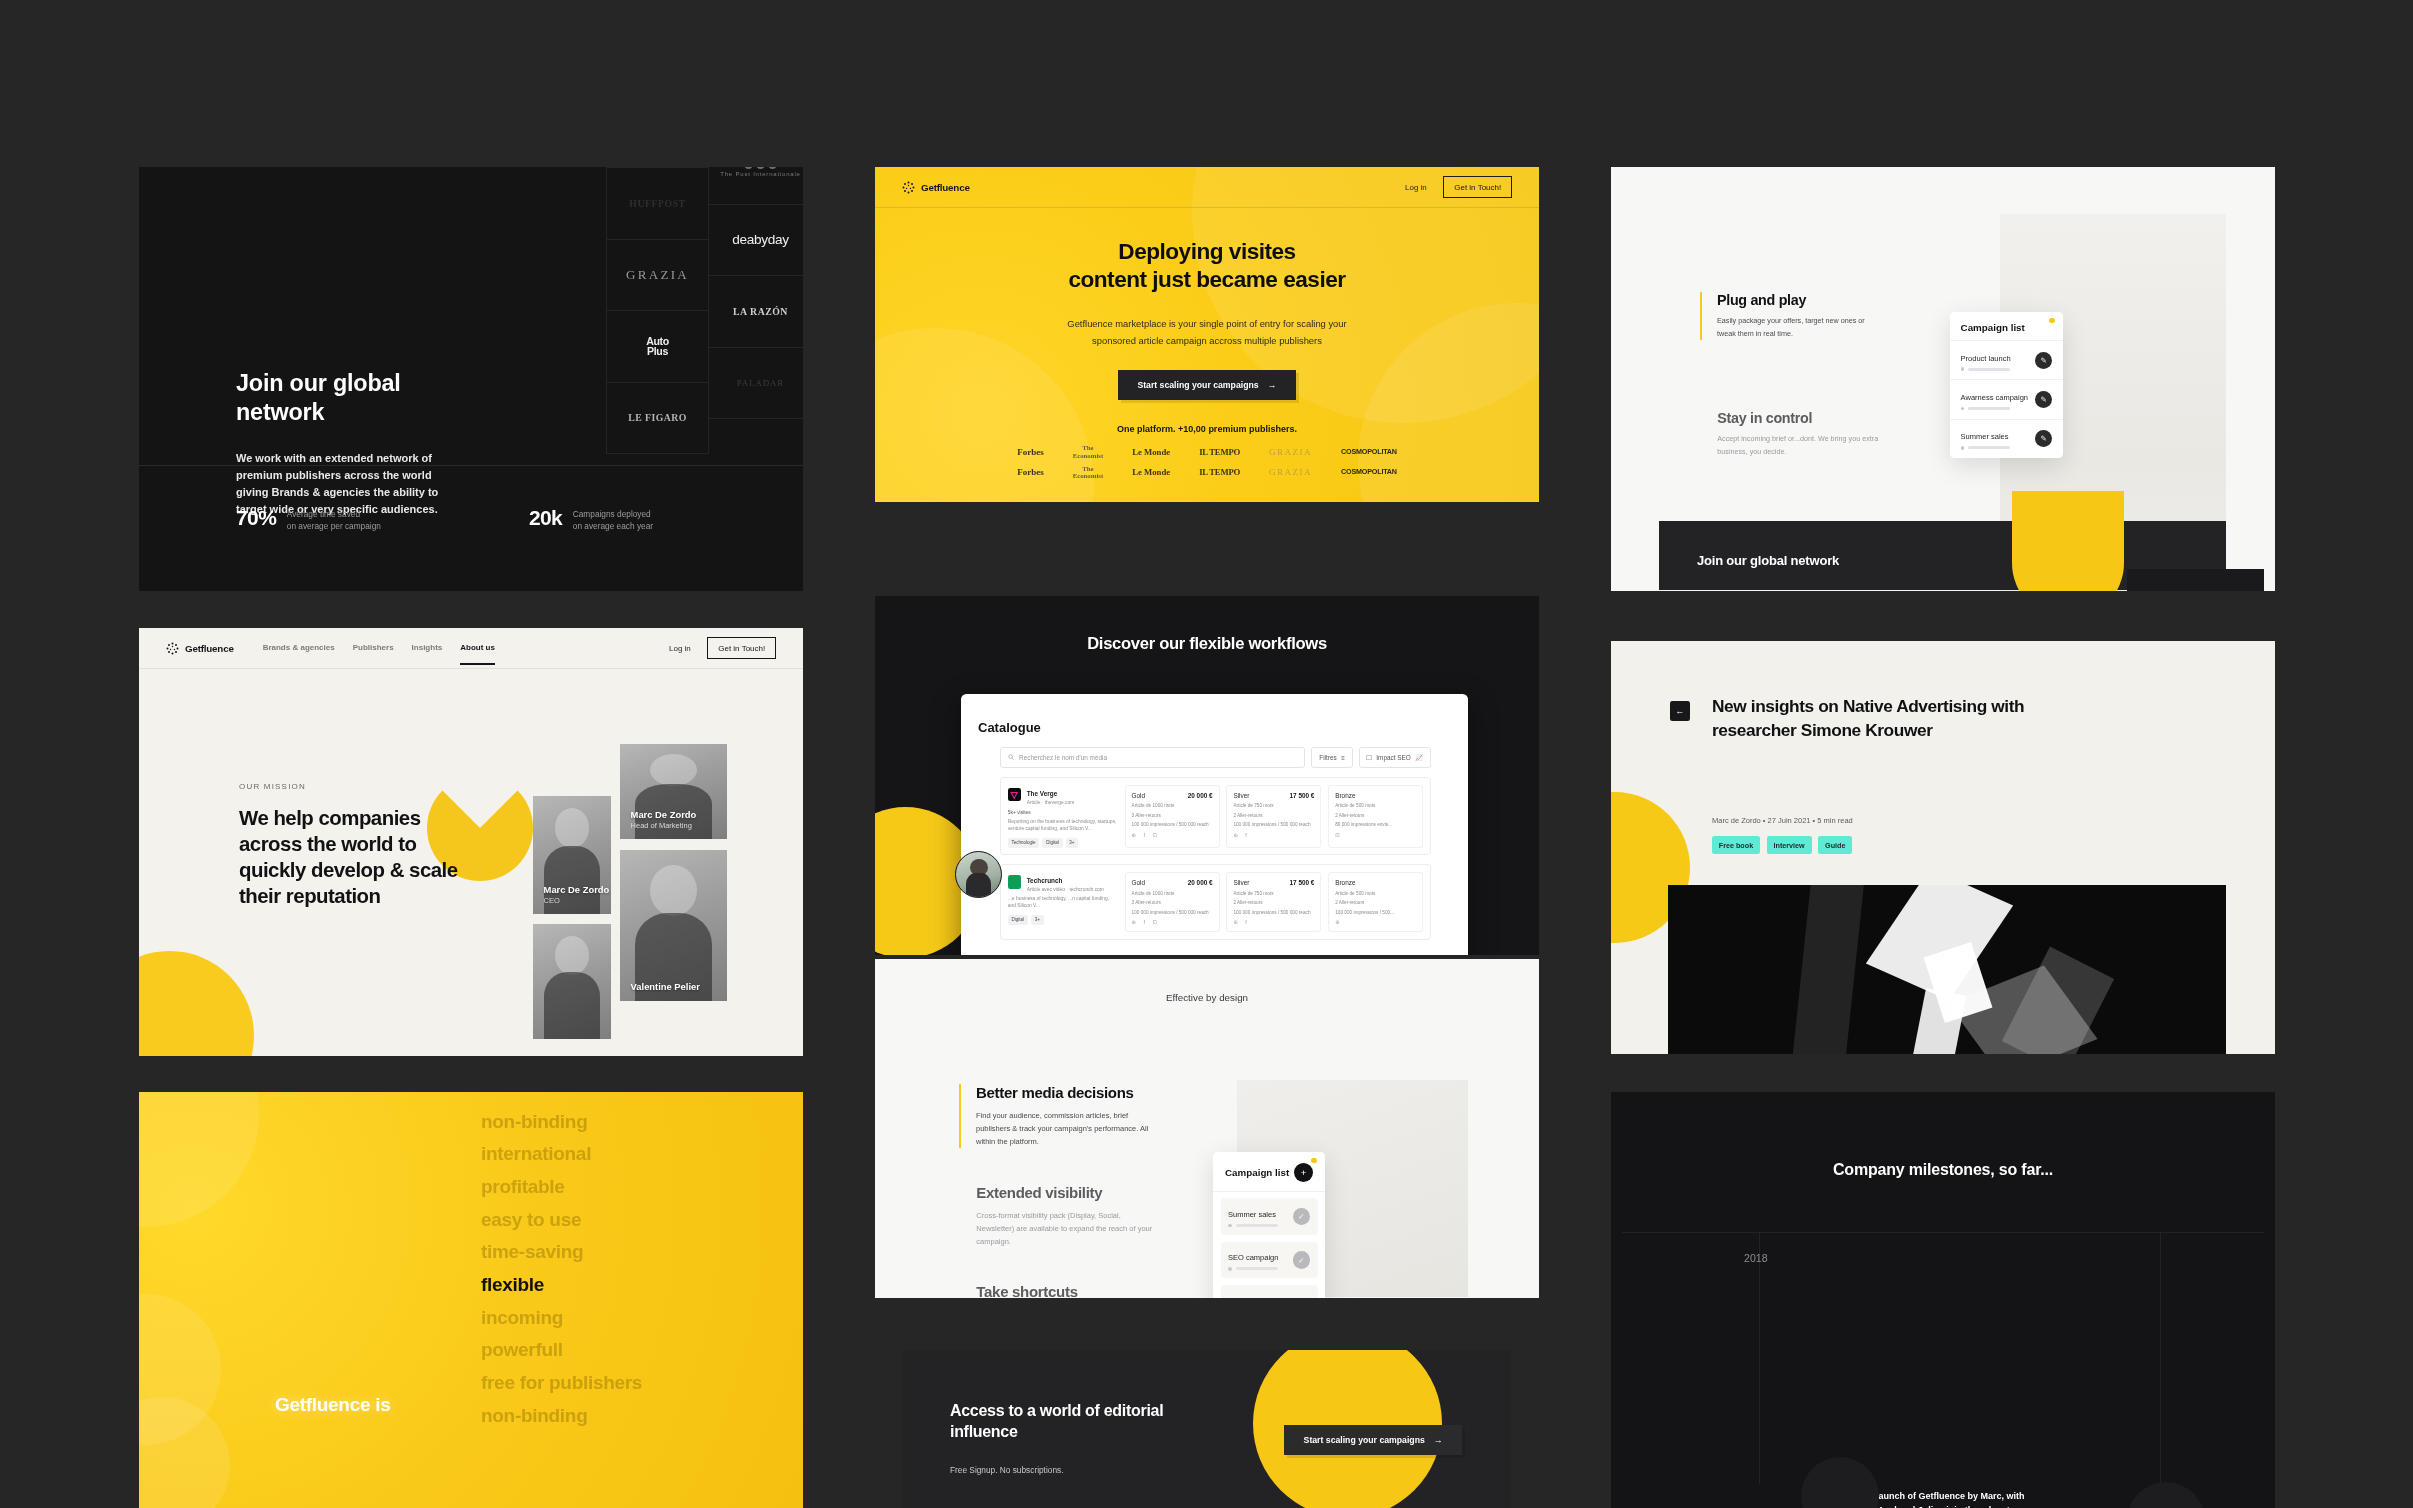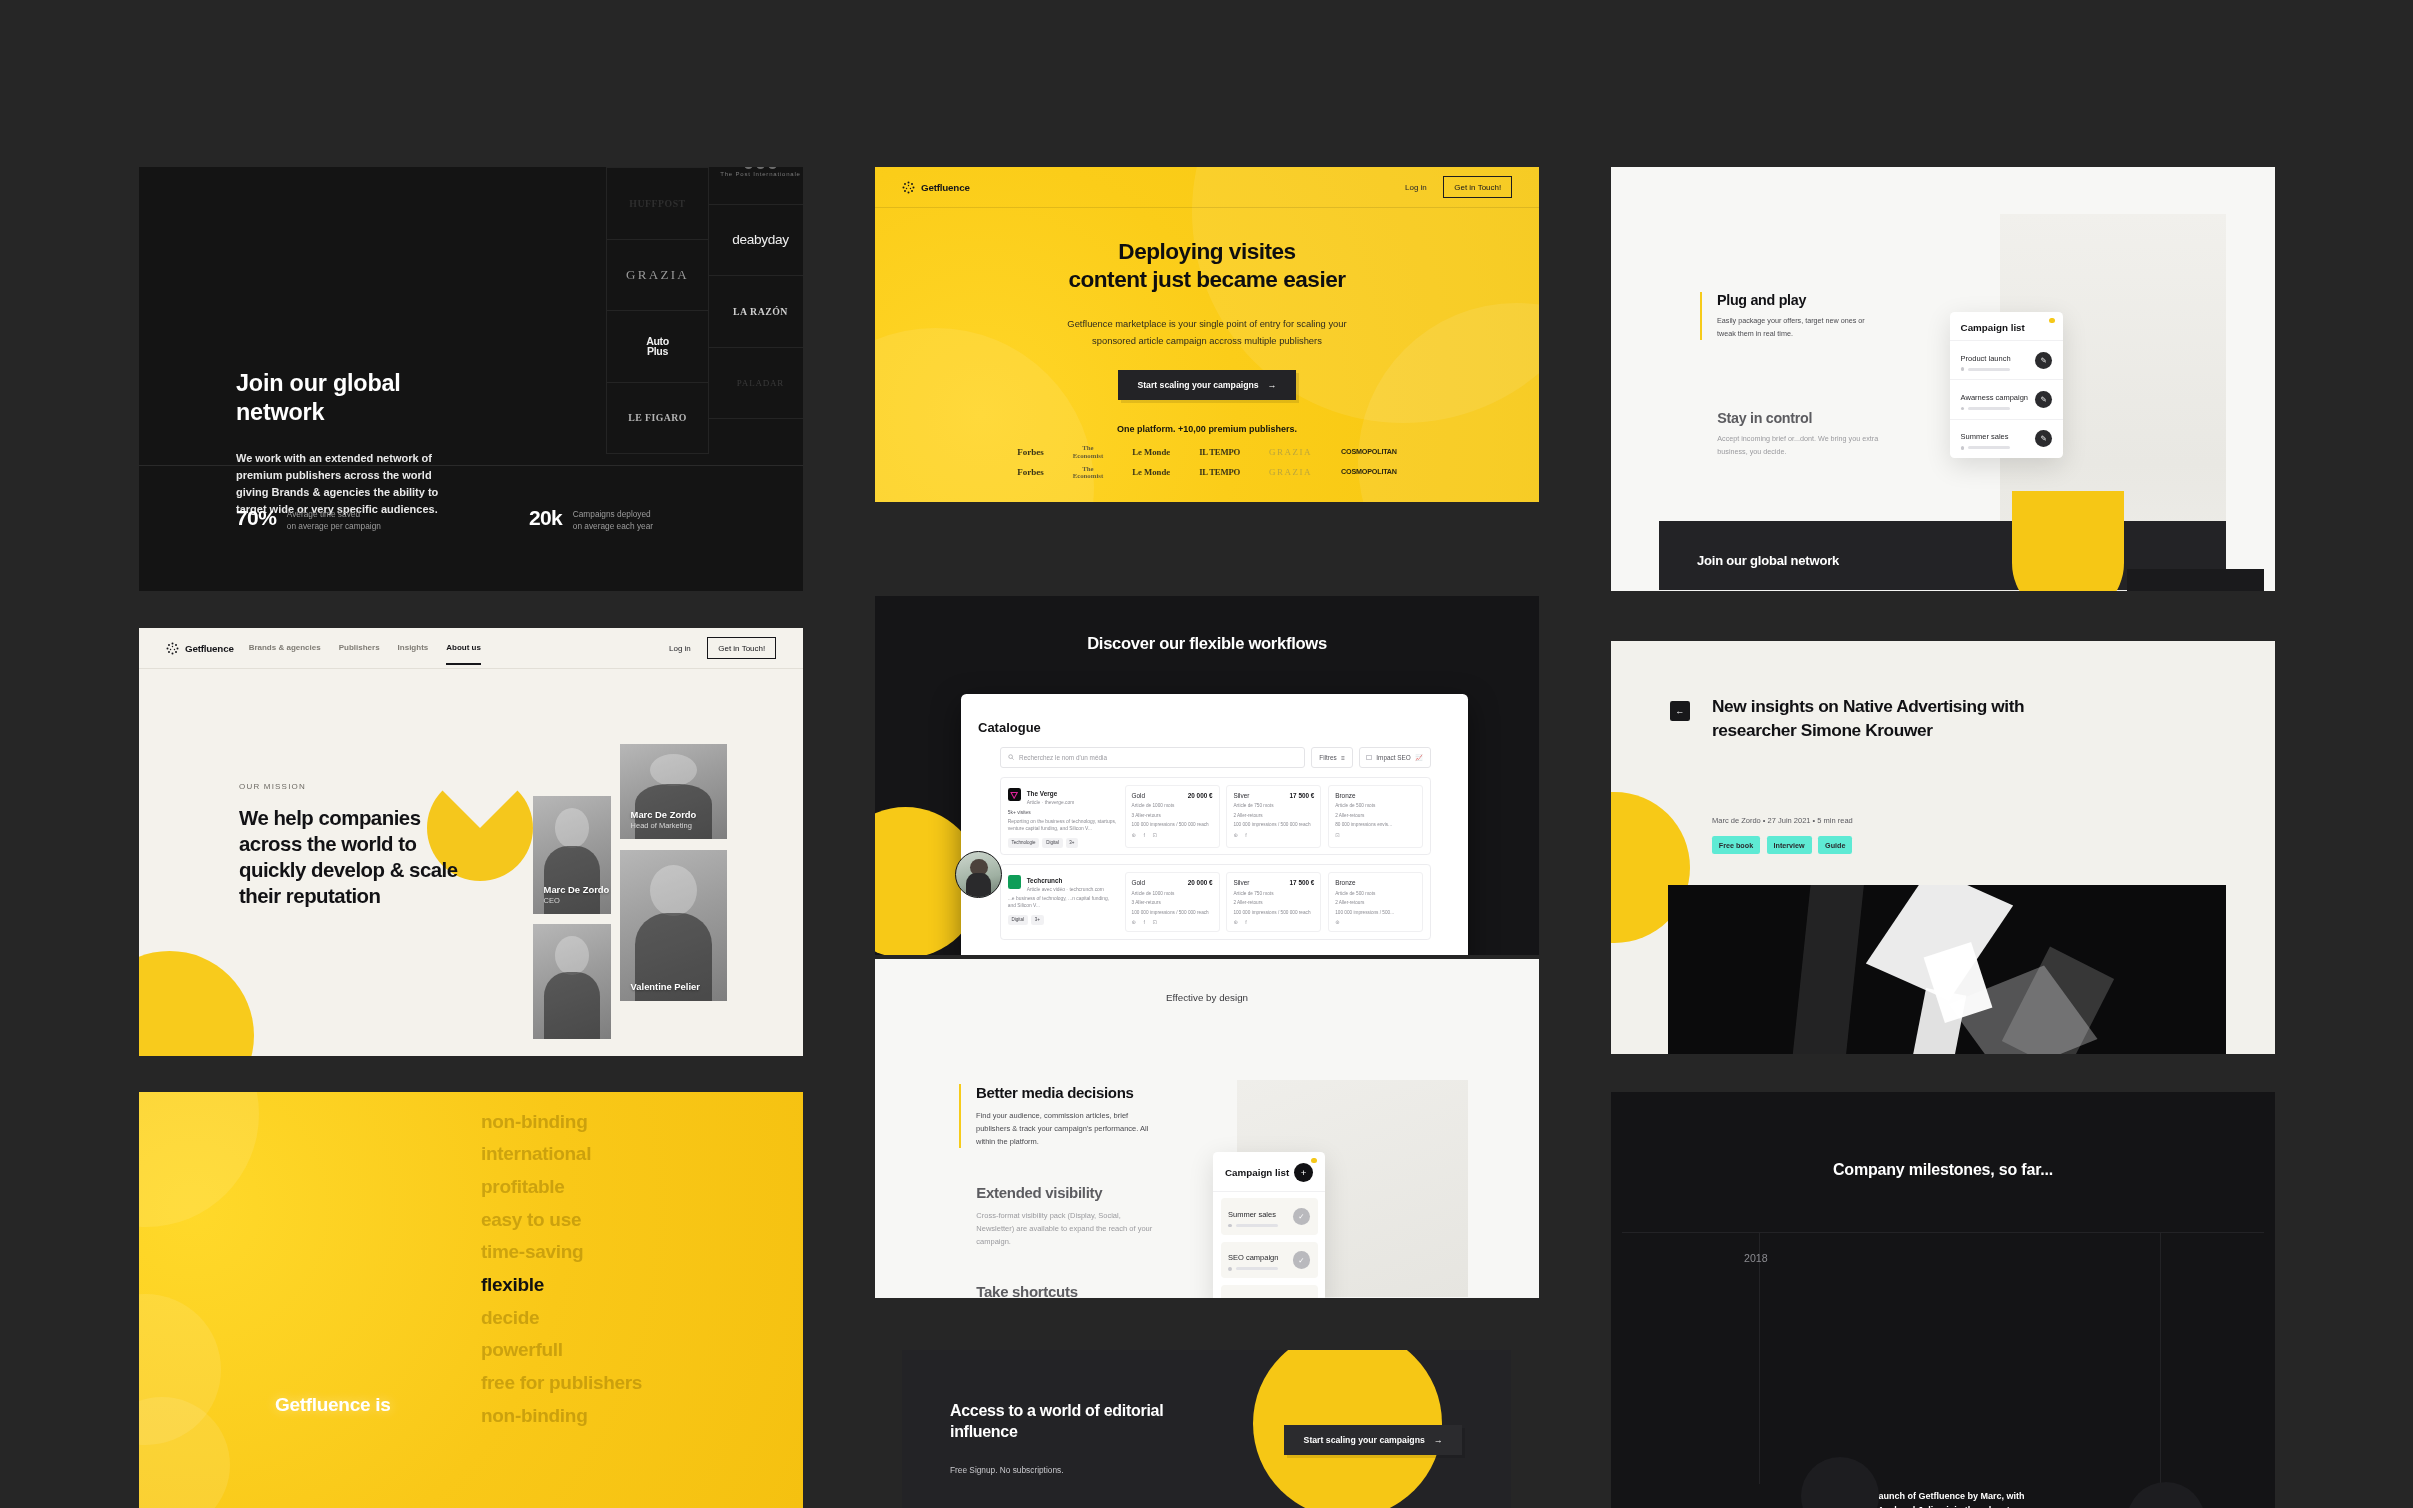--- a/index.html
+++ b/index.html
@@ -44,21 +44,21 @@
   #p-join .stats-sep { position: absolute; left: 0; right: 0; top: 298px; height: 0.8px; background: #2a2a2a; }
   #p-join .stats { position: absolute; left: 97px; top: 341px; display: flex; gap: 148px; }
   #p-join .stat { display: flex; align-items: flex-start; gap: 10.6px; }
   #p-join .stat-num { font-size: 21px; font-weight: 800; color: #fff; letter-spacing: -0.6px; line-height: 1; margin-top: -1.5px; }
   #p-join .stat-txt { font-size: 8.3px; color: #9c9c9c; line-height: 1.45; }
 
   
   #p-about { left: 139px; top: 628px; width: 664px; height: 428px; background: #f4f2ec; }
   .navbar { position: relative; height: 41px; display: flex; align-items: center; padding: 0 27px;
       border-bottom: 0.8px solid #e2dfd7; background: #f4f2ec; }
-  .brand { display: flex; align-items: center; gap: 6px; margin-right: 15px; }
+  .brand { display: flex; align-items: center; gap: 6px; margin-right: 29px; }
   .brand-mark { width: 13px; height: 13px; position: relative; }
   .brand-name { font-size: 9.8px; font-weight: 700; color: #16161a; letter-spacing: -0.2px; }
   .nav-links { display: flex; gap: 18px; align-items: center; }
   .nav-link { font-size: 8px; color: #7f7c75; position: relative; padding-bottom: 1.5px; cursor: pointer; font-weight: bold; }
   .nav-link.active { color: #16161a; font-weight: 700; }
   .nav-link.active::after { content: ""; position: absolute; left: 0; right: 0; bottom: -12px; height: 2.3px; background: #16161a; }
   .nav-right { margin-left: auto; display: flex; align-items: center; gap: 16.6px; }
   .nav-login { font-size: 8px; color: #26262a; cursor: pointer; }
   .nav-cta { font-size: 8px; color: #16161a; border: 0.8px solid #16161a; padding: 5.3px 9.8px; cursor: pointer; }
   #p-about .ab-body { position: relative; height: 388px; }
@@ -388,21 +388,21 @@
     <div class="blob b1"></div>
     <div class="blob b2"></div>
     <div class="blob b3"></div>
     <div class="words">
       <div class="word">non-binding</div>
       <div class="word">international</div>
       <div class="word">profitable</div>
       <div class="word">easy to use</div>
       <div class="word">time-saving</div>
       <div class="word is-active">flexible</div>
-      <div class="word">decide</div>
+      <div class="word">incoming</div>
       <div class="word">powerfull</div>
       <div class="word">free for publishers</div>
       <div class="word">non-binding</div>
     </div>
     <div class="prefix">Getfluence is</div>
   </div>
 
   <div class="panel" id="p-hero">
     <div class="hblob hb1"></div>
     <div class="hblob hb2"></div>

